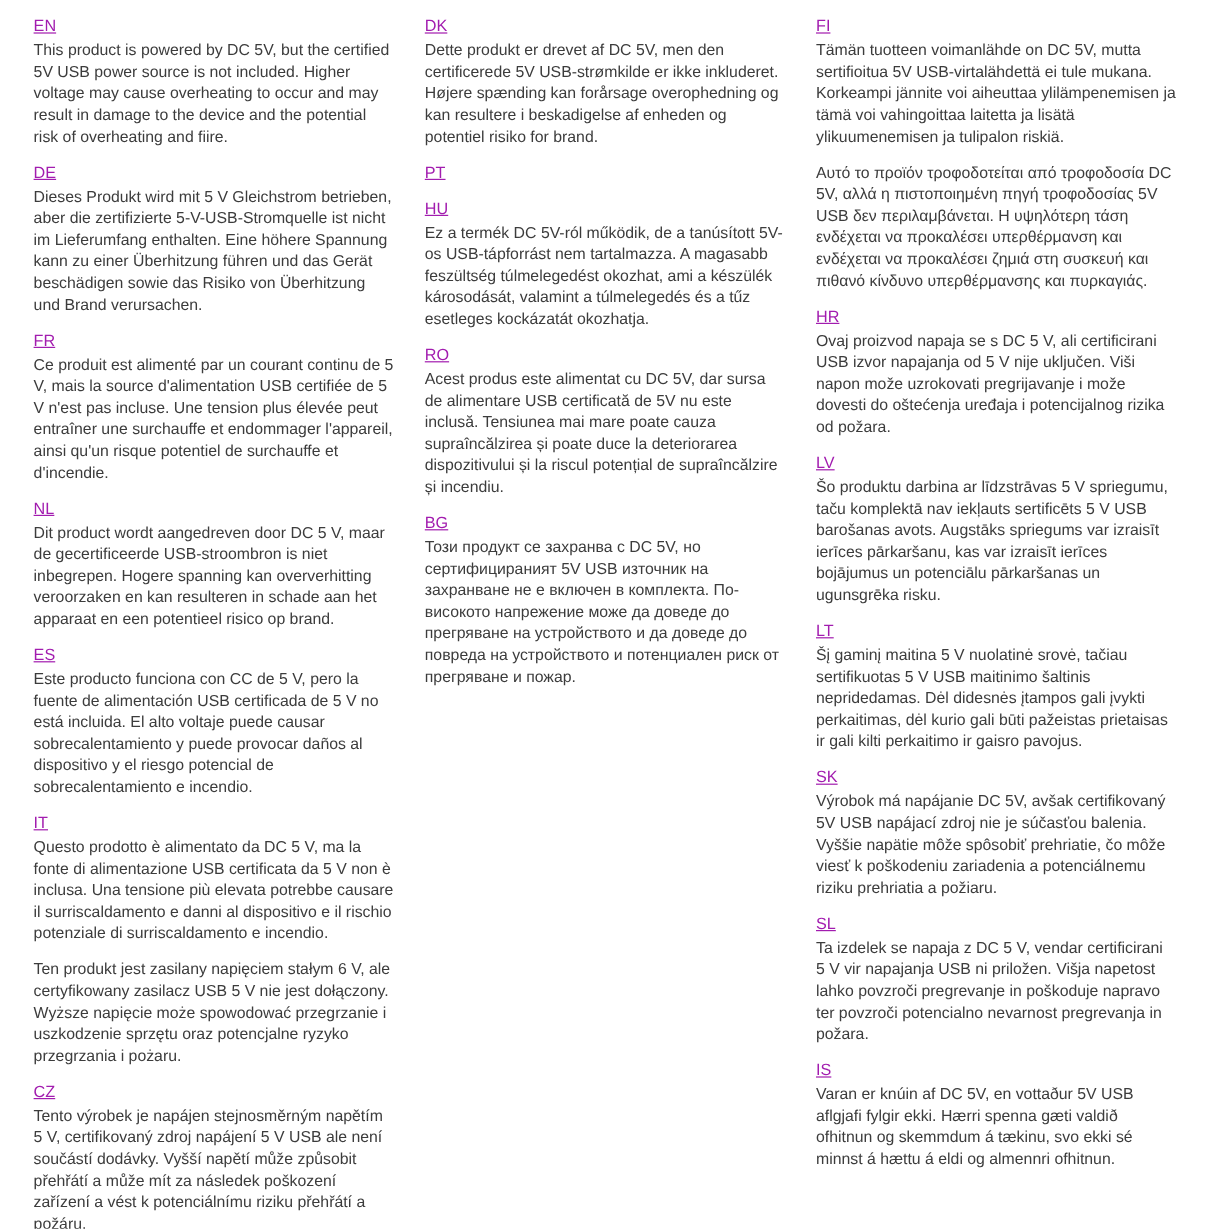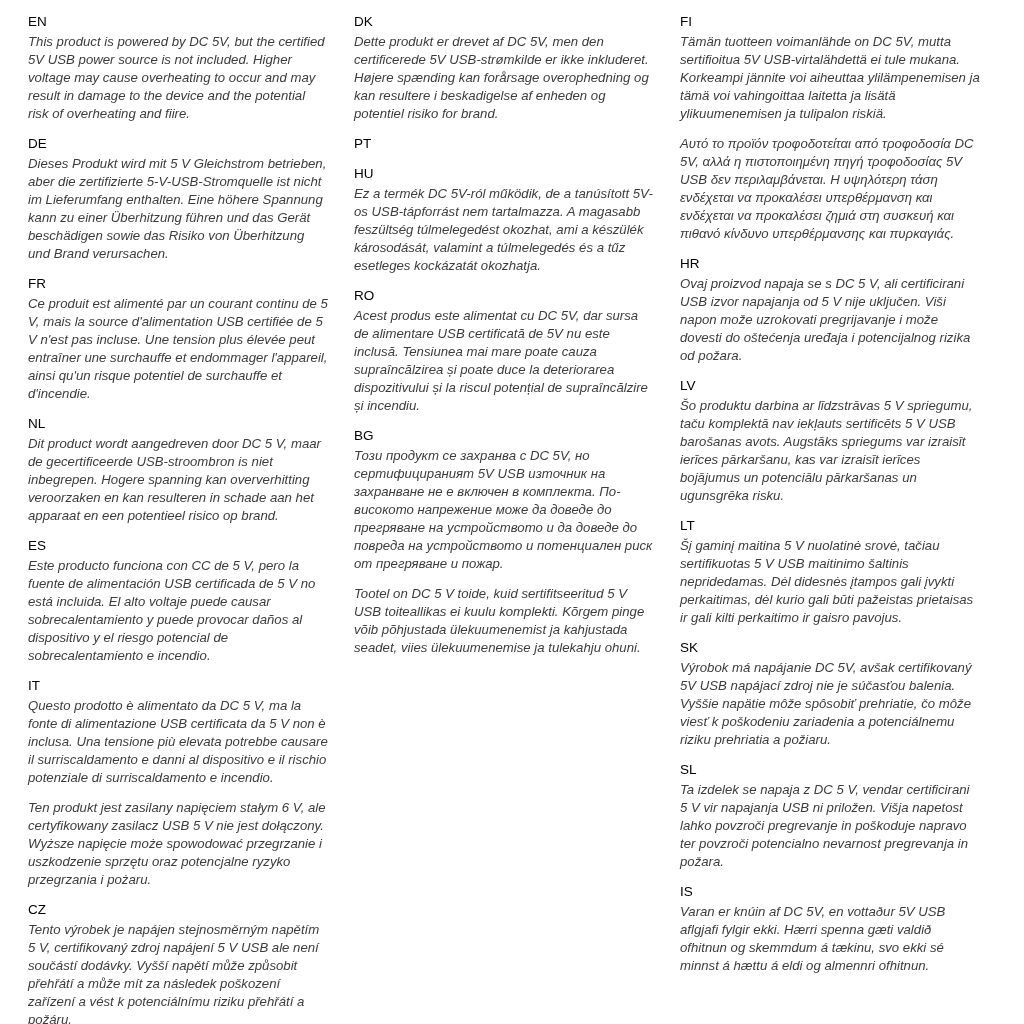--- a/index.html
+++ b/index.html
@@ -1,22 +1,22 @@
 <!DOCTYPE html>
 <html><head>
 <meta charset="utf-8">
 <style>
   * { margin:0; padding:0; box-sizing:border-box; }
   html, body { width:1024px; height:1024px; background:#ffffff; overflow:hidden; }
   body { font-family:"Liberation Sans", sans-serif; color:#3c3c3c; -webkit-font-smoothing:antialiased; }
   .page { display:flex; padding:13px 24px 0 28px; gap:26px; }
   .col { flex:0 0 300px; width:300px; }
   .sec { margin-bottom:12px; }
-  .lang { font-size:13.5px; line-height:18px; margin-bottom:2px; color:#000000; }
-  .txt  { font-size:13.2px; line-height:18px; color:#3c3c3c;font-style:italic; }
+  .lang { font-size:13.5px; line-height:18px; margin-bottom:2px; color:#a21caf;text-decoration:underline; }
+  .txt  { font-size:13.2px; line-height:18px; color:#3c3c3c; }
 </style>
 </head>
 <body>
 
 <div class="page">
 
   <div class="col">
     <section class="sec">
       <div class="lang">EN</div>
       <p class="txt">This product is powered by DC 5V, but the certified 5V USB power source is not included. Higher voltage may cause overheating to occur and may result in damage to the device and the potential risk of overheating and fiire.</p>
@@ -64,21 +64,20 @@
     </section>
     <section class="sec">
       <div class="lang">RO</div>
       <p class="txt">Acest produs este alimentat cu DC 5V, dar sursa de alimentare USB certificată de 5V nu este inclusă. Tensiunea mai mare poate cauza supraîncălzirea și poate duce la deteriorarea dispozitivului și la riscul potențial de supraîncălzire și incendiu.</p>
     </section>
     <section class="sec">
       <div class="lang">BG</div>
       <p class="txt">Този продукт се захранва с DC 5V, но сертифицираният 5V USB източник на захранване не е включен в комплекта. По-високото напрежение може да доведе до прегряване на устройството и да доведе до повреда на устройството и потенциален риск от прегряване и пожар.</p>
     </section>
     <section class="sec">
-      <p class="txt">Tootel on DC 5 V toide, kuid sertifitseeritud 5 V USB toiteallikas ei kuulu komplekti. Kõrgem pinge võib põhjustada ülekuumenemist ja kahjustada seadet, viies ülekuumenemise ja tulekahju ohuni.</p>
     </section>
   </div>
 
   <div class="col">
     <section class="sec">
       <div class="lang">FI</div>
       <p class="txt">Tämän tuotteen voimanlähde on DC 5V, mutta sertifioitua 5V USB-virtalähdettä ei tule mukana. Korkeampi jännite voi aiheuttaa ylilämpenemisen ja tämä voi vahingoittaa laitetta ja lisätä ylikuumenemisen ja tulipalon riskiä.</p>
     </section>
     <section class="sec">
       <p class="txt">Αυτό το προϊόν τροφοδοτείται από τροφοδοσία DC 5V, αλλά η πιστοποιημένη πηγή τροφοδοσίας 5V USB δεν περιλαμβάνεται. Η υψηλότερη τάση ενδέχεται να προκαλέσει υπερθέρμανση και ενδέχεται να προκαλέσει ζημιά στη συσκευή και πιθανό κίνδυνο υπερθέρμανσης και πυρκαγιάς.</p>

